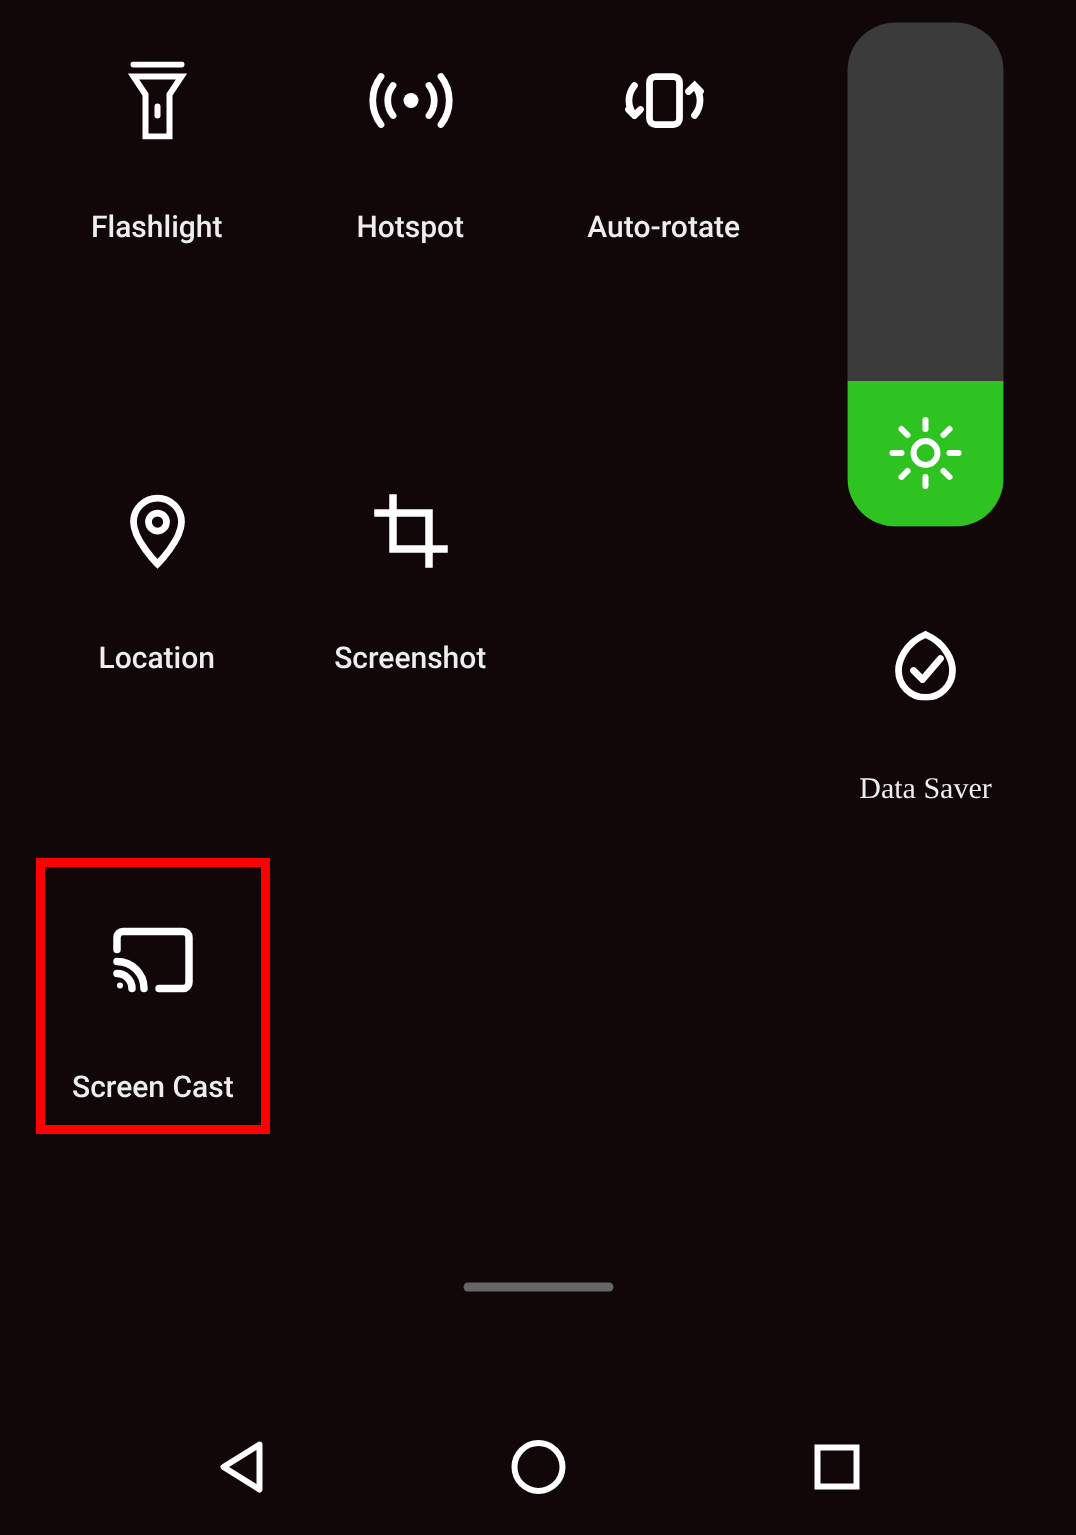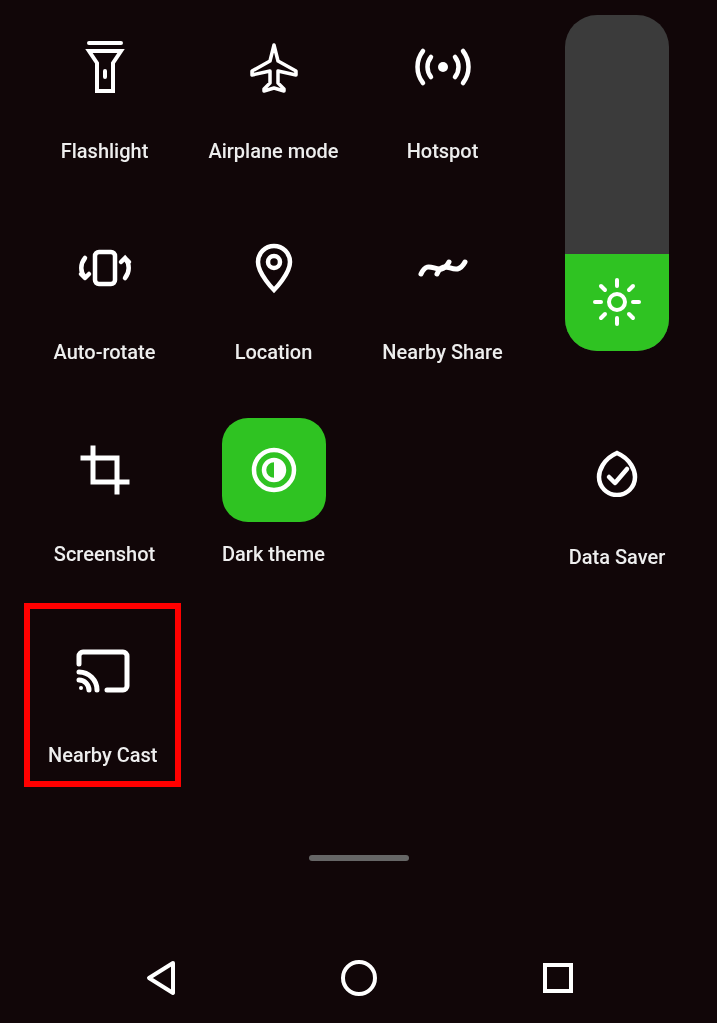--- a/index.html
+++ b/index.html
@@ -22,21 +22,22 @@
   display: grid;
   grid-template-columns: repeat(3, 1fr);
   column-gap: 20px;
   row-gap: 50px;
 }
 .col4 {
   width: 140px;
   display: flex;
   flex-direction: column;
   align-items: center;
-  gap: 70px;
+  gap: 40px;
+  font-family: Liberation Serif, serif;
 }
 .tile {
   display: flex;
   flex-direction: column;
   align-items: center;
   gap: 20px;
 }
 .tile-icon {
   width: 104px;
   height: 104px;
@@ -126,28 +127,20 @@
     <div class="tile">
       <div class="tile-icon">
         <svg width="44" height="52" viewBox="0 0 44 52" fill="none" stroke="currentColor" stroke-width="4" stroke-linecap="round">
           <path d="M6 2 H38 M6 10 H38 L30 22 V50 H14 V22 Z"></path>
           <line x1="22" y1="30" x2="22" y2="36"></line>
         </svg>
       </div>
       <div class="tile-label">Flashlight</div>
     </div>
 
-    <div class="tile">
-      <div class="tile-icon">
-        <svg width="52" height="52" viewBox="0 0 52 52" fill="none" stroke="currentColor" stroke-width="3.5" stroke-linejoin="round">
-          <path d="M26 4 L30 20 L48 30 L48 34 L30 30 L30 42 L36 48 L36 50 L26 47 L16 50 L16 48 L22 42 L22 30 L4 34 L4 30 L22 20 Z"></path>
-        </svg>
-      </div>
-      <div class="tile-label">Airplane mode</div>
-    </div>
 
 
     <div class="tile">
       <div class="tile-icon">
         <svg width="60" height="44" viewBox="0 0 60 44" fill="none" stroke="currentColor" stroke-width="4.5" stroke-linecap="round">
           <circle cx="30" cy="22" r="5" fill="currentColor" stroke="none"></circle>
           <path d="M18 12 A16 16 0 0 0 18 32"></path>
           <path d="M42 12 A16 16 0 0 1 42 32"></path>
           <path d="M10 6 A26 26 0 0 0 10 38"></path>
           <path d="M50 6 A26 26 0 0 1 50 38"></path>
@@ -170,50 +163,31 @@
     <div class="tile">
       <div class="tile-icon">
         <svg width="44" height="52" viewBox="0 0 44 52" fill="none" stroke="currentColor" stroke-width="4.5">
           <path d="M22 48 C22 48 6 32 6 20 A16 16 0 0 1 38 20 C38 32 22 48 22 48 Z"></path>
           <circle cx="22" cy="20" r="6"></circle>
         </svg>
       </div>
       <div class="tile-label">Location</div>
     </div>
 
-    <div class="tile">
-      <div class="tile-icon">
-        <svg width="56" height="36" viewBox="0 0 56 36" fill="none" stroke="currentColor" stroke-width="5" stroke-linecap="round">
-          <path d="M6 24 C14 6 24 30 34 12"></path>
-          <path d="M22 24 C30 6 40 30 50 12"></path>
-        </svg>
-      </div>
-      <div class="tile-label">Nearby Share</div>
-    </div>
 
     <div class="tile">
       <div class="tile-icon">
         <svg width="52" height="52" viewBox="0 0 52 52" fill="none" stroke="currentColor" stroke-width="5" stroke-linecap="square">
           <path d="M14 4 V38 H48"></path>
           <path d="M4 14 H38 V48"></path>
         </svg>
       </div>
       <div class="tile-label">Screenshot</div>
     </div>
 
-    <div class="tile">
-      <div class="tile-icon active">
-        <svg width="48" height="48" viewBox="0 0 48 48" fill="none" stroke="currentColor" stroke-width="4.5">
-          <circle cx="24" cy="24" r="20"></circle>
-          <circle cx="24" cy="24" r="10"></circle>
-          <path d="M24 14 A10 10 0 0 1 24 34 Z" fill="currentColor" stroke="none"></path>
-        </svg>
-      </div>
-      <div class="tile-label">Dark theme</div>
-    </div>
 
   </div>
 
   <div class="col4">
     <div class="brightness-slider">
       <div class="brightness-fill">
         <svg width="56" height="56" viewBox="0 0 56 56" fill="none" stroke="#fff" stroke-width="4" stroke-linecap="round">
           <circle cx="28" cy="28" r="8"></circle>
           <line x1="28" y1="6" x2="28" y2="12"></line>
           <line x1="28" y1="44" x2="28" y2="50"></line>
@@ -243,21 +217,21 @@
   <div class="highlight-box">
     <div class="tile">
       <div class="tile-icon">
         <svg width="56" height="46" viewBox="0 0 56 46" fill="none" stroke="currentColor" stroke-width="5" stroke-linecap="round">
           <path d="M4 16 V8 A4 4 0 0 1 8 4 H48 A4 4 0 0 1 52 8 V38 A4 4 0 0 1 48 42 H32"></path>
           <path d="M4 24 A18 18 0 0 1 22 42"></path>
           <path d="M4 32 A10 10 0 0 1 14 42"></path>
           <circle cx="6" cy="40" r="2" fill="currentColor" stroke="none"></circle>
         </svg>
       </div>
-      <div class="tile-label">Nearby Cast</div>
+      <div class="tile-label">Screen Cast</div>
     </div>
   </div>
 </div>
 
 <div class="drag-handle"></div>
 
 <div class="nav-bar">
   <div class="nav-btn">
     <svg width="34" height="38" viewBox="0 0 34 38" fill="none" stroke="currentColor" stroke-width="4" stroke-linejoin="round">
       <path d="M30 4 L6 19 L30 34 Z"></path>

